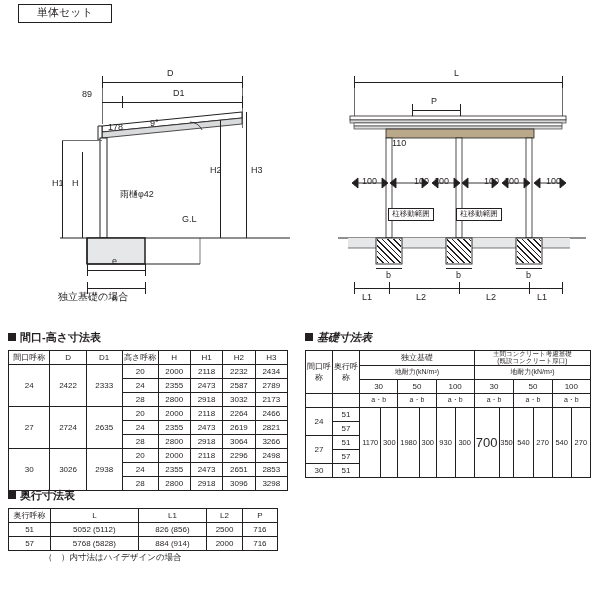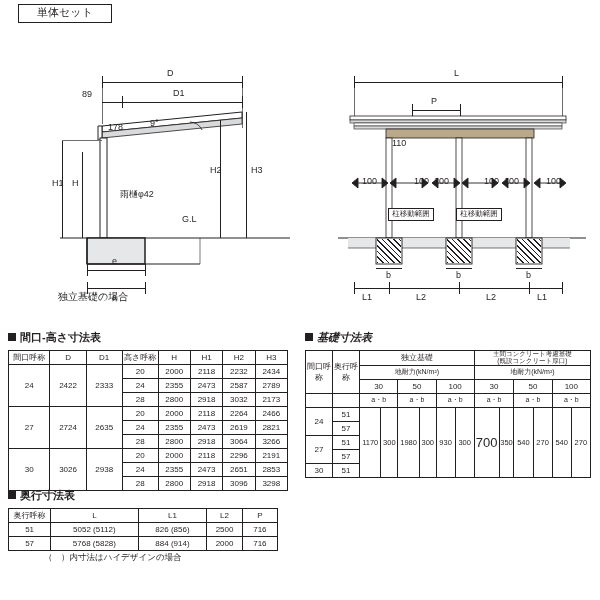--- a/index.html
+++ b/index.html
@@ -295,21 +295,21 @@
     </tr>
 
     <tr>
       <td rowspan="3">30</td>
       <td rowspan="3">3026</td>
       <td rowspan="3">2938</td>
       <td>20</td>
       <td>2000</td>
       <td>2118</td>
       <td>2296</td>
-      <td>2191</td>
+      <td>2498</td>
     </tr>
     <tr>
       <td>24</td>
       <td>2355</td>
       <td>2473</td>
       <td>2651</td>
       <td>2853</td>
     </tr>
     <tr>
       <td>28</td>

